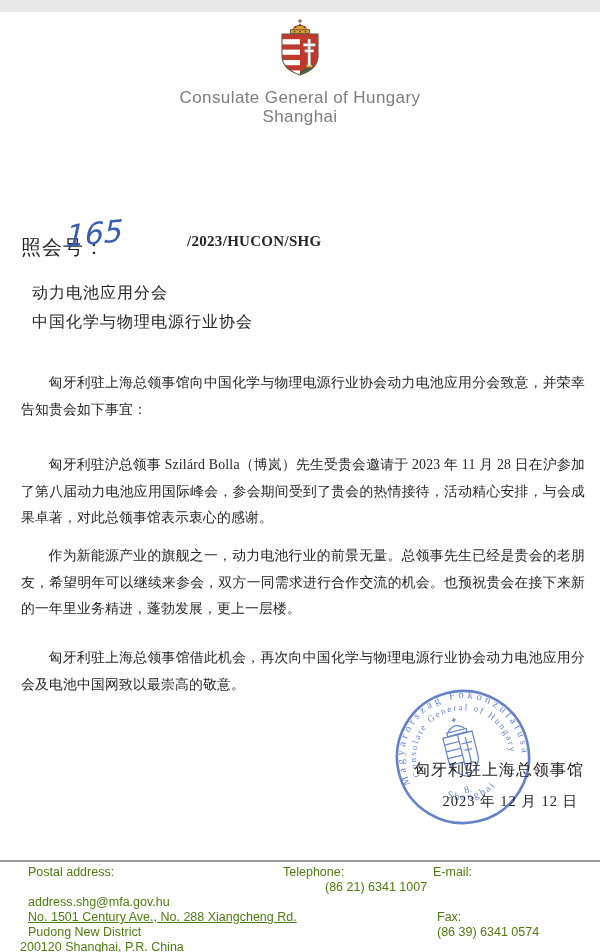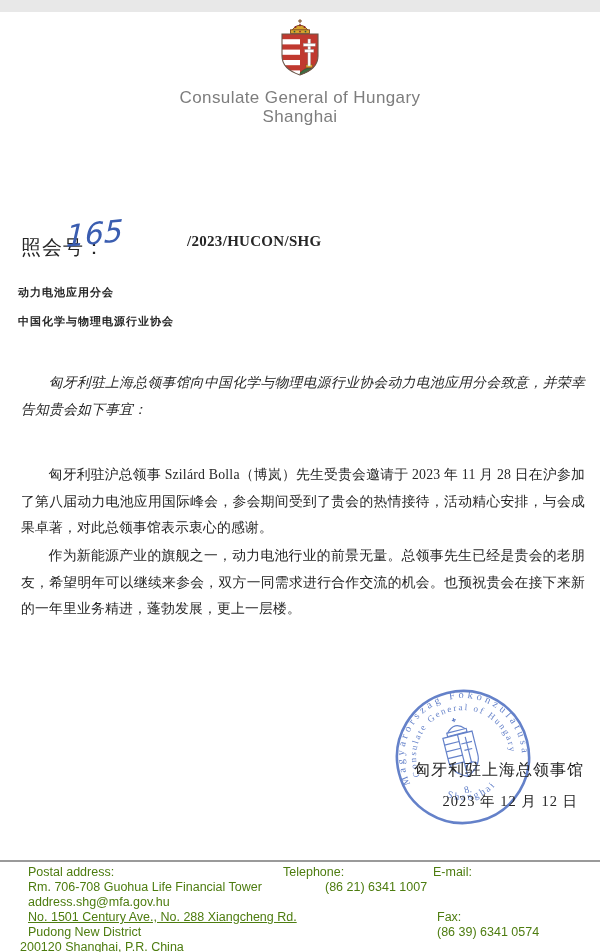--- a/index.html
+++ b/index.html
@@ -17,25 +17,25 @@
   .org-city{left:0;top:95px;width:600px;text-align:center;
     font-family:"Liberation Sans","DejaVu Sans",sans-serif;
     font-size:17px;color:#7d7d7d;letter-spacing:.4px;}
   
   .ref-label{left:21px;top:222px;font-size:20px;letter-spacing:1px;}
   .ref-hand{left:66px;top:204px;font-size:30px;font-style:italic;
     font-family:"DejaVu Sans",sans-serif;color:#3a5db0;
     transform:rotate(-6deg) skewX(-8deg);}
   .ref-typed{left:187px;top:221px;font-size:15px;font-weight:bold;letter-spacing:.3px;}
   
-  .recipient{left:18px;top:266px;font-size:11px;line-height:29px;letter-spacing:1px;font-weight:bold;}
+  .recipient{left:32px;top:266px;font-size:16px;line-height:29px;letter-spacing:1px;}
   
   .para{left:21px;width:564px;text-align:justify;text-indent:2em;
     font-size:13.8px;line-height:26.5px;letter-spacing:.2px;}
-  .p1{top:358px;font-style:italic;} .p2{top:450px;} .p3{top:531px;} .p4{top:633px;}
+  .p1{top:358px;} .p2{top:440px;} .p3{top:531px;} .p4{top:633px;}
   
   .stamp{left:388px;top:670px;opacity:.85;}
   .sig-org{right:16px;top:748px;font-size:16px;letter-spacing:1px;z-index:3;}
   .sig-date{right:22px;top:780px;font-size:14.5px;letter-spacing:1px;z-index:3;}
   
   .footer-divider{left:0;top:848px;width:600px;height:2px;background:#9a9a9a;}
   .ft{font-family:"Liberation Sans","DejaVu Sans",sans-serif;
     font-size:12.5px;color:#4d7c0f;white-space:nowrap;}
 </style>
 </head>
@@ -90,20 +90,21 @@
   <div class="abs ref-typed">/2023/HUCON/SHG</div>
 
   <div class="abs recipient">
     <div>动力电池应用分会</div>
     <div>中国化学与物理电源行业协会</div>
   </div>
 
   <div class="abs para p1">匈牙利驻上海总领事馆向中国化学与物理电源行业协会动力电池应用分会致意，并荣幸告知贵会如下事宜：</div>
   <div class="abs para p2">匈牙利驻沪总领事 Szilárd Bolla（博岚）先生受贵会邀请于 2023 年 11 月 28 日在沪参加了第八届动力电池应用国际峰会，参会期间受到了贵会的热情接待，活动精心安排，与会成果卓著，对此总领事馆表示衷心的感谢。</div>
   <div class="abs para p3">作为新能源产业的旗舰之一，动力电池行业的前景无量。总领事先生已经是贵会的老朋友，希望明年可以继续来参会，双方一同需求进行合作交流的机会。也预祝贵会在接下来新的一年里业务精进，蓬勃发展，更上一层楼。</div>
+  <div class="abs para p4">匈牙利驻上海总领事馆借此机会，再次向中国化学与物理电源行业协会动力电池应用分会及电池中国网致以最崇高的敬意。</div>
 
   <div class="abs stamp">
     <svg width="150" height="150" viewBox="-75 -75 150 150">
       <g transform="rotate(-14)">
         <circle r="66" fill="none" stroke="#4a6cc0" stroke-width="2.6"></circle>
         <defs>
           <path id="arcOuter" d="M -41,42.5 A 59,59 0 1 1 41,42.5" fill="none"></path>
           <path id="arcInner" d="M -33,33.5 A 47,47 0 1 1 33,33.5" fill="none"></path>
           <path id="arcBottom" d="M -30,31 A 43,43 0 0 0 30,31" fill="none"></path>
         </defs>
@@ -132,21 +133,20 @@
       </g>
     </svg>
   </div>
 
   <div class="abs sig-org">匈牙利驻上海总领事馆</div>
   <div class="abs sig-date">2023 年 12 月 12 日</div>
 
   <div class="abs footer-divider"></div>
 
   <div class="abs ft" style="left:28px;top:853px;">Postal address:</div>
-  <div class="abs ft" style="left:28px;top:868px;">Rm. 706-708 Guohua Life Financial Tower</div>
   <div class="abs ft" style="left:28px;top:883px;">address.shg@mfa.gov.hu</div>
   <div class="abs ft" style="left:28px;top:898px;text-decoration:underline;">No. 1501 Century Ave., No. 288 Xiangcheng Rd.</div>
   <div class="abs ft" style="left:28px;top:913px;">Pudong New District</div>
   <div class="abs ft" style="left:20px;top:928px;">200120 Shanghai, P.R. China</div>
 
   <div class="abs ft" style="left:283px;top:853px;">Telephone:</div>
   <div class="abs ft" style="left:325px;top:868px;">(86 21) 6341 1007</div>
 
   <div class="abs ft" style="left:433px;top:853px;">E-mail:</div>
   <div class="abs ft" style="left:437px;top:898px;">Fax:</div>

